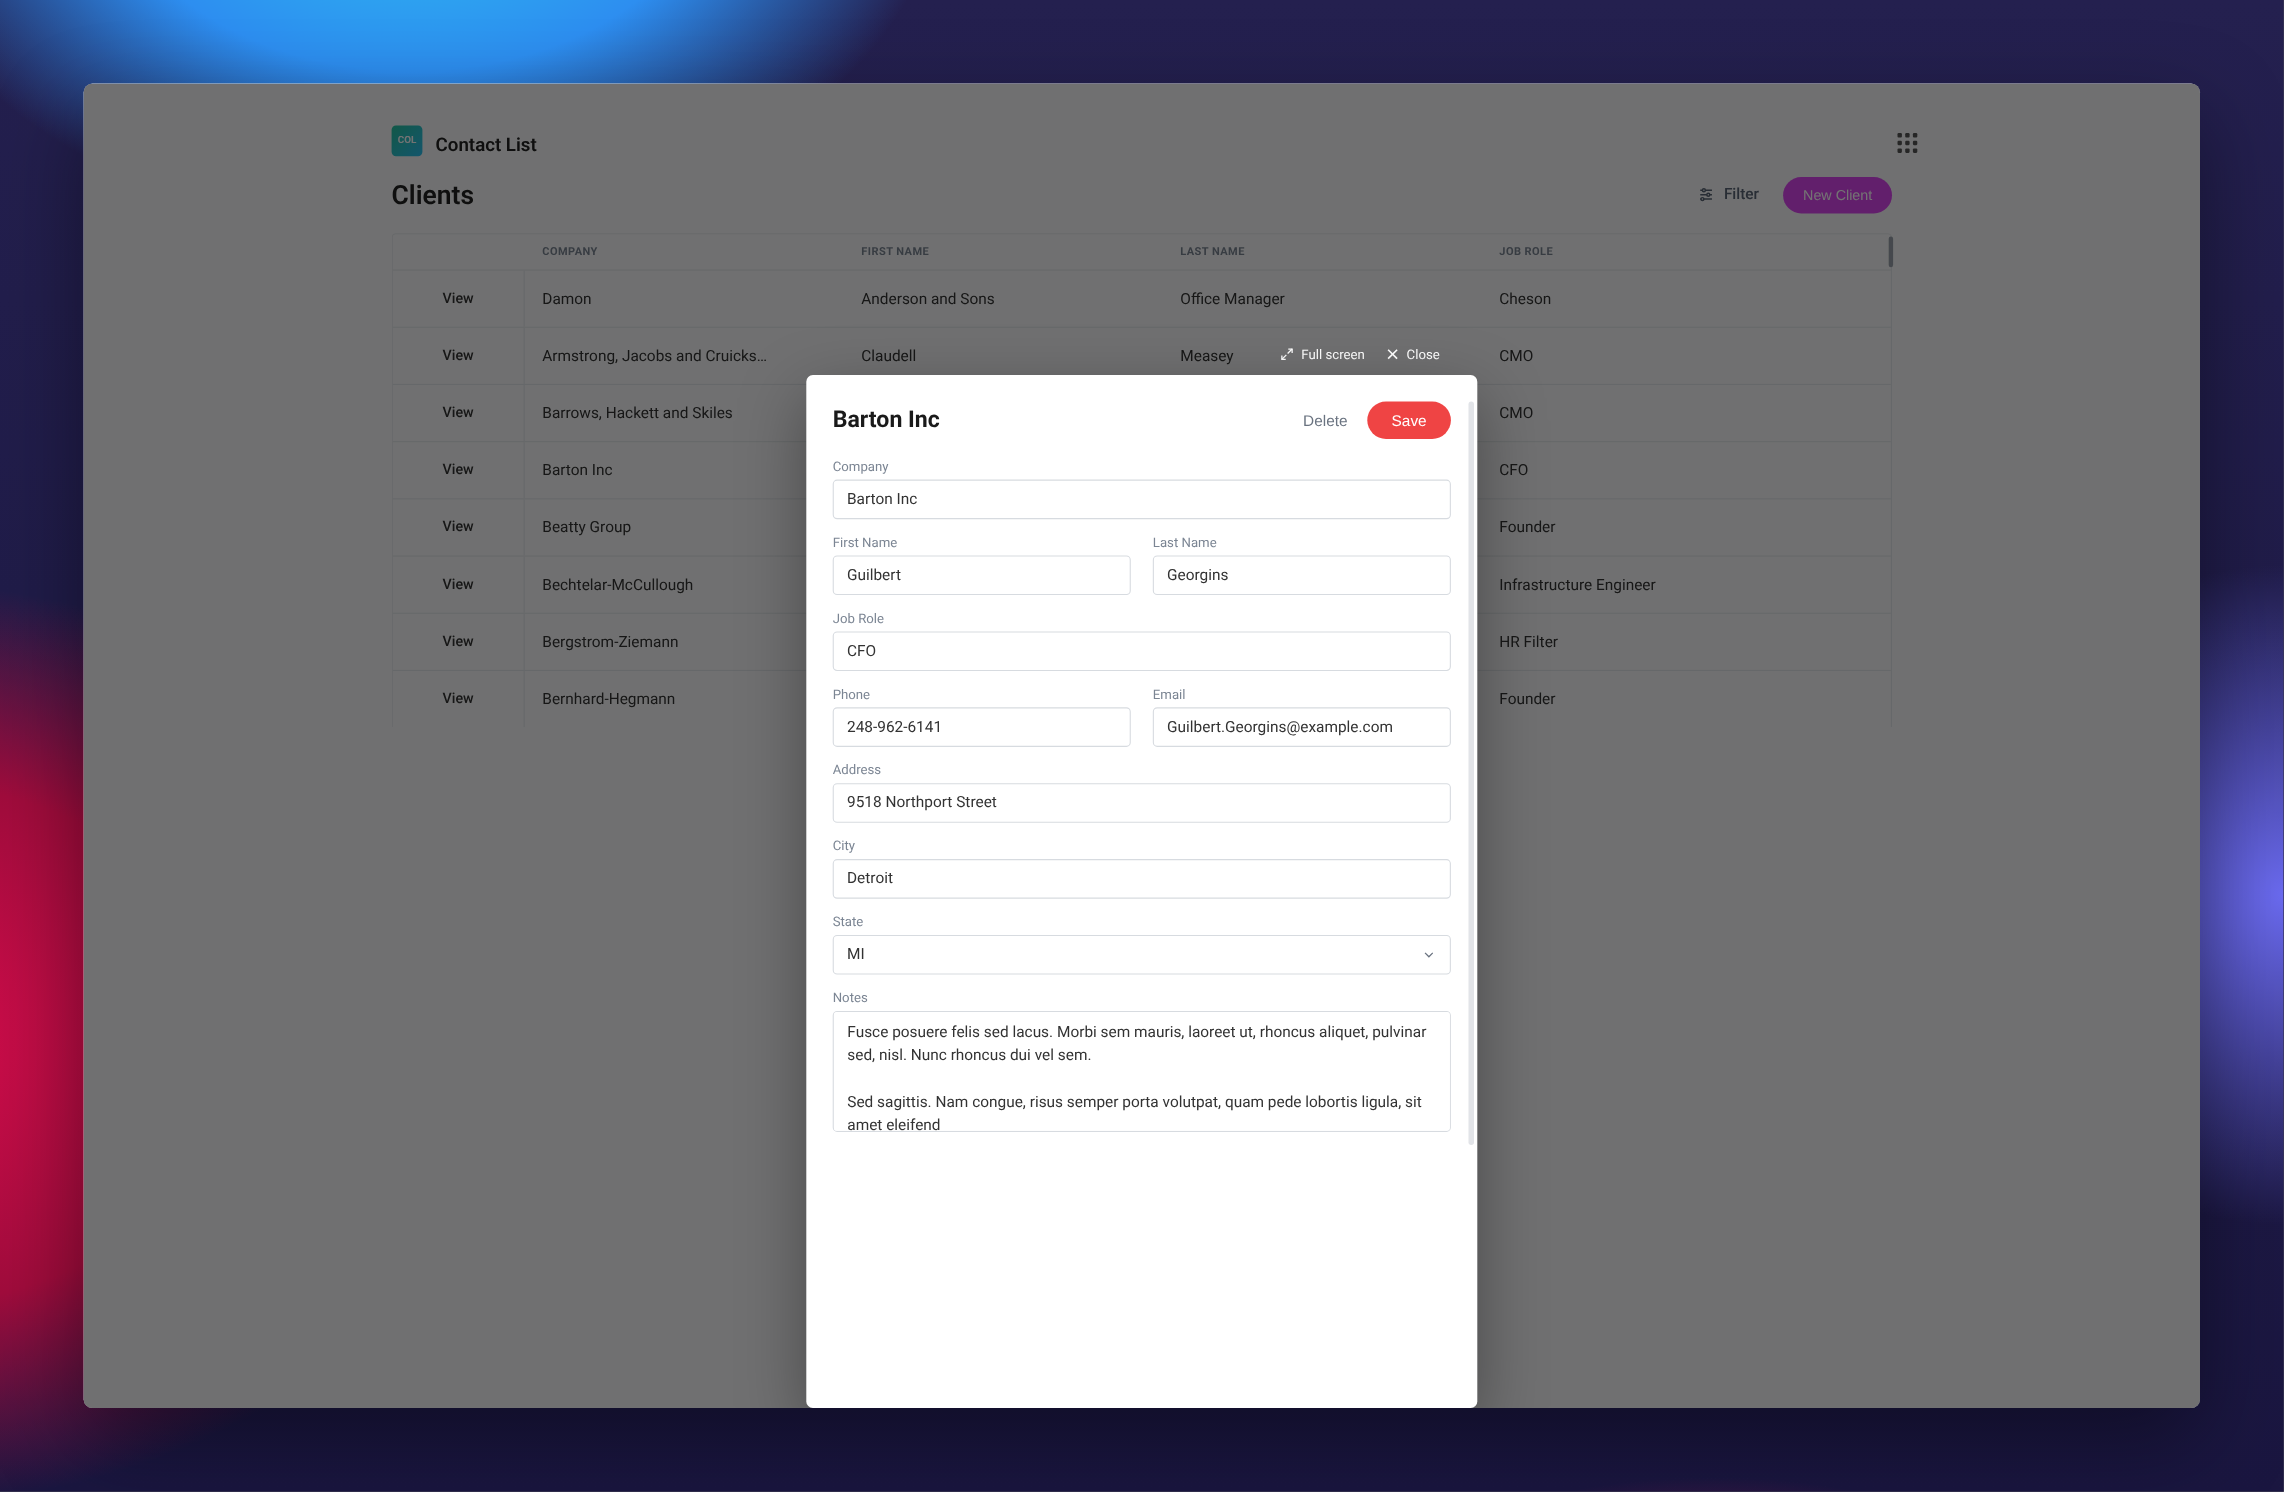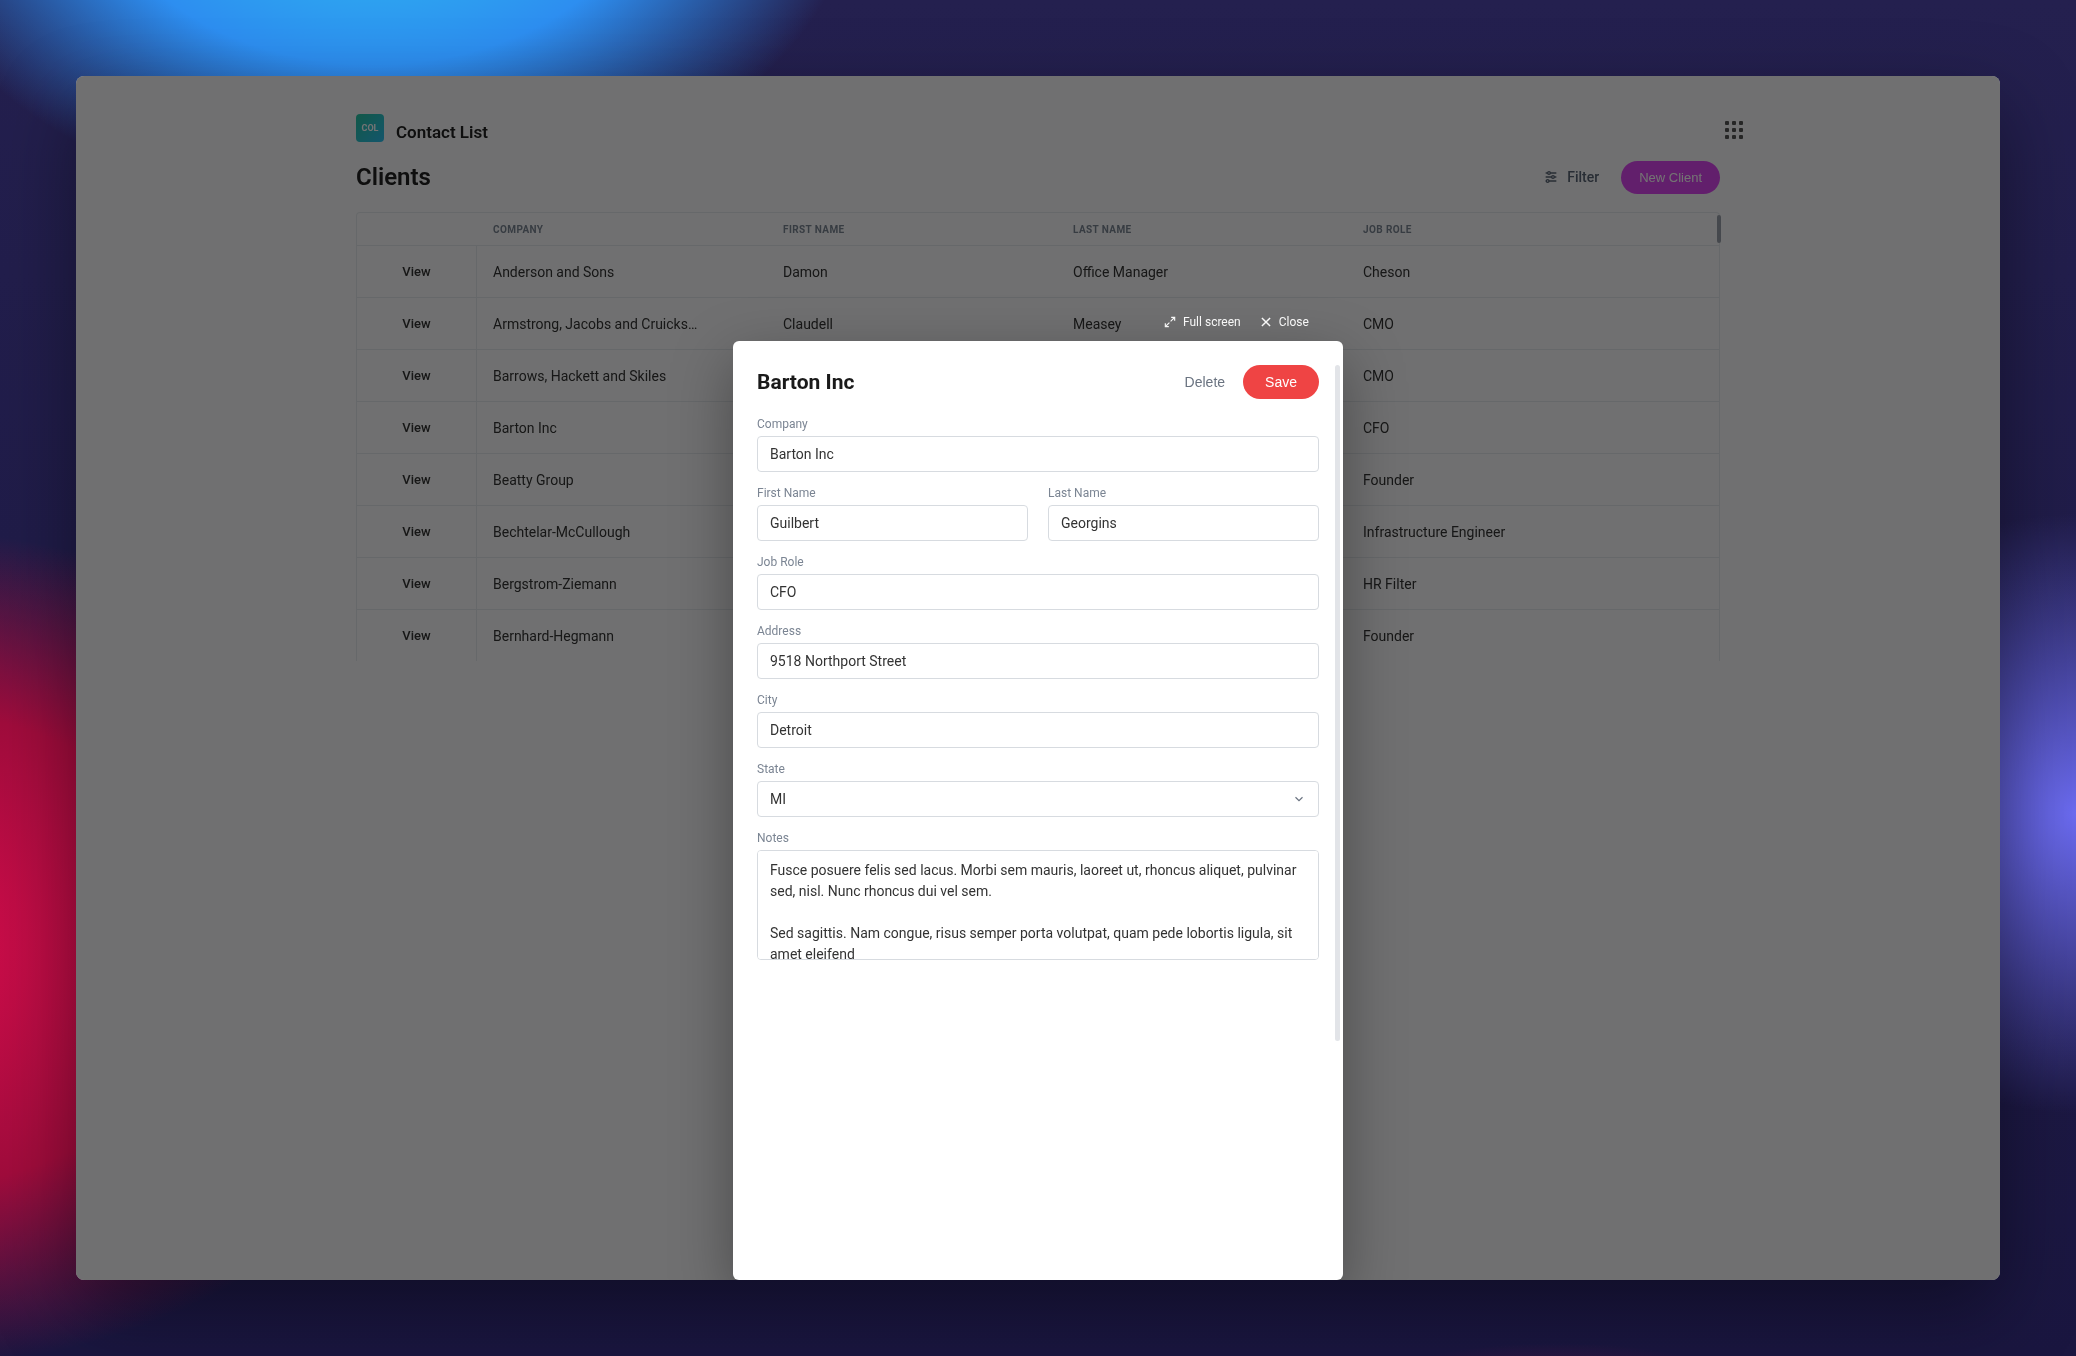--- a/index.html
+++ b/index.html
@@ -209,22 +209,22 @@
         <div class="th">COMPANY</div>
         <div class="th">FIRST NAME</div>
         <div class="th">LAST NAME</div>
         <div class="th">JOB ROLE</div>
       </div>
       <div id="table-body">
           <div class="trow">
             <div class="td view-cell">
               <span class="view-link">View</span>
             </div>
+            <div class="td">Damon</div>
             <div class="td">Anderson and Sons</div>
-            <div class="td">Damon</div>
             <div class="td">Office Manager</div>
             <div class="td">Cheson</div>
           </div>
           <div class="trow">
             <div class="td view-cell">
               <span class="view-link">View</span>
             </div>
             <div class="td">Armstrong, Jacobs and Cruicks…</div>
             <div class="td">Claudell</div>
             <div class="td">Measey</div>
@@ -337,20 +337,30 @@
         </div>
       </div>
 
       <div class="form-row">
         <div class="field">
           <label>Job Role</label>
           <input value="CFO" style="">
         </div>
       </div>
 
+      <div class="form-row">
+        <div class="field">
+          <label>Phone</label>
+          <input value="248-962-6141" style="">
+        </div>
+        <div class="field">
+          <label>Email</label>
+          <input value="Guilbert.Georgins@example.com" style="">
+        </div>
+      </div>
 
       <div class="form-row">
         <div class="field">
           <label>Address</label>
           <input value="9518 Northport Street" style="">
         </div>
       </div>
 
       <div class="form-row">
         <div class="field">

